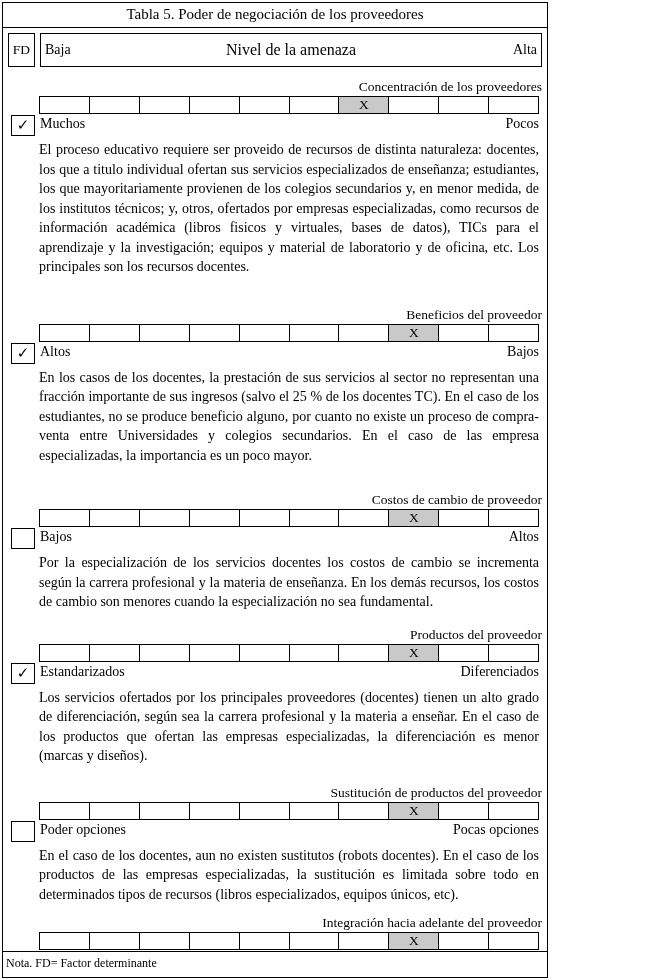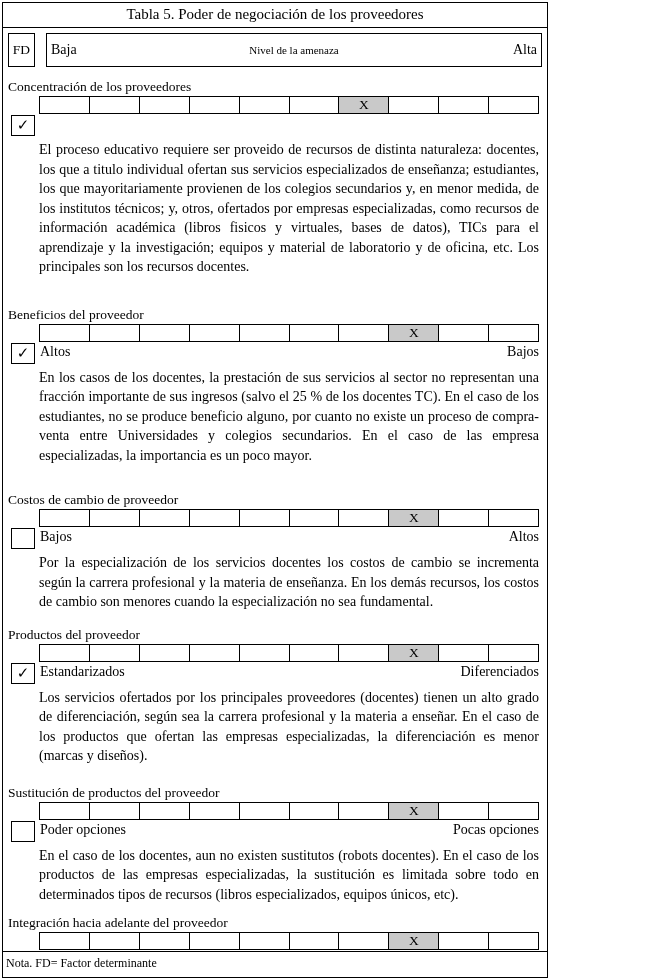--- a/index.html
+++ b/index.html
@@ -12,44 +12,44 @@
     box-sizing:border-box;
     margin:2px;width:546px;height:976px;
     border:1px solid var(--line,#000);
     display:flex;flex-direction:column;
   }
   .doc-title{
     text-align:center;font-size:15px;padding:3px 0 4px;
     border-bottom:1px solid var(--line,#000);
   }
   .header-row{
-    display:flex;align-items:stretch;gap:11px;
+    display:flex;align-items:stretch;gap:5px;
     margin:5px 5px 0 5px;height:34px;flex:0 0 auto;
   }
   .fd-box{
     box-sizing:border-box;width:27px;border:1px solid var(--line,#000);
     display:flex;align-items:center;justify-content:center;
     font-size:13.5px;
   }
   .threat-box{
     box-sizing:border-box;flex:1;border:1px solid var(--line,#000);
     display:grid;grid-template-columns:1fr auto 1fr;align-items:center;
     padding:0 4px;font-size:14px;
   }
-  .threat-box .center{font-size:11px;text-align:right;}
+  .threat-box .center{font-size:16px;text-align:right;}
   .threat-box .right{text-align:right;}
   .sections{flex:1 1 auto;overflow:hidden;}
   .factor{margin:0 5px;}
   .factor:nth-of-type(1){margin-top:12px;}
   .factor:nth-of-type(2){margin-top:30px;}
   .factor:nth-of-type(3){margin-top:27px;}
   .factor:nth-of-type(4){margin-top:15px;}
   .factor:nth-of-type(5){margin-top:19px;}
   .factor:nth-of-type(6){margin-top:11px;}
-  .factor-title{text-align:left;font-size:13.5px;height:17px;}
+  .factor-title{text-align:right;font-size:13.5px;height:17px;}
   .scale{
     display:flex;box-sizing:border-box;height:18px;
     margin-left:31px;margin-right:3px;
     border:1px solid var(--line,#000);
   }
   .scale-cell{
     flex:1;border-right:1px solid var(--line,#000);
     display:flex;align-items:center;justify-content:center;
     font-size:13.5px;
   }
@@ -104,20 +104,24 @@
           <span class="scale-cell"></span>
           <span class="scale-cell marked">X</span>
           <span class="scale-cell"></span>
           <span class="scale-cell"></span>
           <span class="scale-cell"></span>
         </div>
     <div class="label-row">
       <span class="checkbox">
             <span class="check">✓</span>
           </span>
+      <span class="labels">
+        <span>Muchos</span>
+        <span>Pocos</span>
+      </span>
     </div>
     <p class="desc">El proceso educativo requiere ser proveido de recursos de distinta naturaleza: docentes, los que a titulo individual ofertan sus servicios especializados de enseñanza; estudiantes, los que mayoritariamente provienen de los colegios secundarios y, en menor medida, de los institutos técnicos; y, otros, ofertados por empresas especializadas, como recursos de información académica (libros fisicos y virtuales, bases de datos), TICs para el aprendizaje y la investigación; equipos y material de laboratorio y de oficina, etc. Los principales son los recursos docentes.</p>
   </section>
 
   <section class="factor">
     <div class="factor-title">Beneficios del proveedor</div>
     <div class="scale">
           <span class="scale-cell"></span>
           <span class="scale-cell"></span>
           <span class="scale-cell"></span>

